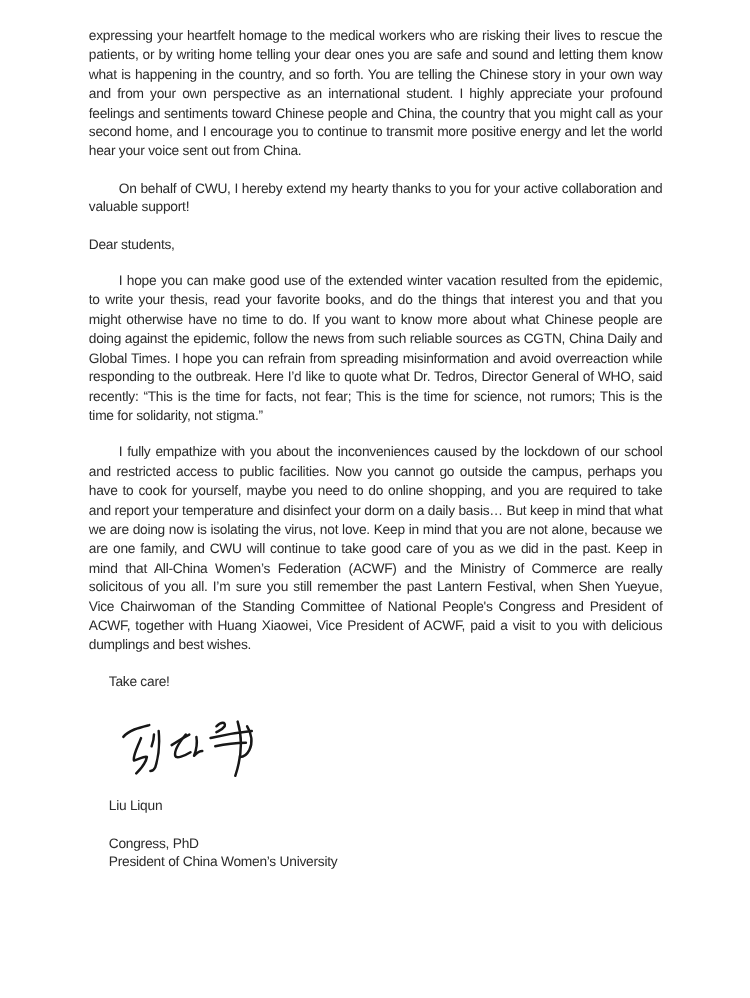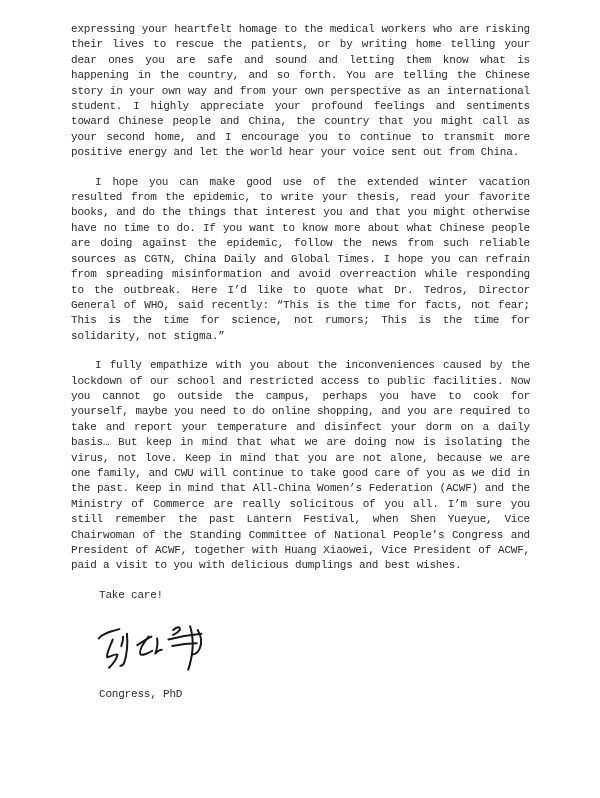--- a/index.html
+++ b/index.html
@@ -17,48 +17,49 @@
     overflow: hidden;
     font-family: "Liberation Sans", sans-serif;
     font-size: 11px;
     line-height: 15.4px;
     letter-spacing: -0.2px;
     color: #2b2b2b;
   }
   .para {
     margin: 0 0 14px 0;
     text-align: justify;
-    font-family: Liberation Mono, monospace;
   }
   .indent {
     text-indent: 24px;
   }
   .shift {
-    margin-left: 28px;
+    margin-left: 16px;
     text-align: left;
   }
   .signature-wrap {
     margin: 2px 0 10px 22px;
     height: 60px;
   }
   .signature-wrap svg {
     display: block;
   }
   .title-block {
     margin-bottom: 0;
   }
 </style>
 </head>
 <body>
 
 <div class="page">
 
   <p class="para">expressing your heartfelt homage to the medical workers who are risking their lives to rescue the patients, or by writing home telling your dear ones you are safe and sound and letting them know what is happening in the country, and so forth. You are telling the Chinese story in your own way and from your own perspective as an international student. I highly appreciate your profound feelings and sentiments toward Chinese people and China, the country that you might call as your second home, and I encourage you to continue to transmit more positive energy and let the world hear your voice sent out from China.</p>
 
+  <p class="para indent">On behalf of CWU, I hereby extend my hearty thanks to you for your active collaboration and valuable support!</p>
 
+  <p class="para">Dear students,</p>
 
   <p class="para indent">I hope you can make good use of the extended winter vacation resulted from the epidemic, to write your thesis, read your favorite books, and do the things that interest you and that you might otherwise have no time to do. If you want to know more about what Chinese people are doing against the epidemic, follow the news from such reliable sources as CGTN, China Daily and Global Times. I hope you can refrain from spreading misinformation and avoid overreaction while responding to the outbreak. Here I’d like to quote what Dr. Tedros, Director General of WHO, said recently: “This is the time for facts, not fear; This is the time for science, not rumors; This is the time for solidarity, not stigma.”</p>
 
   <p class="para indent">I fully empathize with you about the inconveniences caused by the lockdown of our school and restricted access to public facilities. Now you cannot go outside the campus, perhaps you have to cook for yourself, maybe you need to do online shopping, and you are required to take and report your temperature and disinfect your dorm on a daily basis… But keep in mind that what we are doing now is isolating the virus, not love. Keep in mind that you are not alone, because we are one family, and CWU will continue to take good care of you as we did in the past. Keep in mind that All-China Women’s Federation (ACWF) and the Ministry of Commerce are really solicitous of you all. I’m sure you still remember the past Lantern Festival, when Shen Yueyue, Vice Chairwoman of the Standing Committee of National People's Congress and President of ACWF, together with Huang Xiaowei, Vice President of ACWF, paid a visit to you with delicious dumplings and best wishes.</p>
 
 
   <p class="para shift">Take care!</p>
 
   <div class="signature-wrap">
     <svg width="132" height="60" viewBox="0 0 140 62" fill="none" stroke="#171717" stroke-width="2.1" stroke-linecap="round" stroke-linejoin="round">
@@ -70,18 +71,20 @@
       <path d="M59,20 C54,26 49,33 50,38 C51,41 58,38 63,35"></path>
       <path d="M68,22 C69,28 68,33 66,38 C68,36 71,34 73,34"></path>
       <path d="M85,13 C89,9 93,9 92,13 C90,16 87,17 85,18"></path>
       <path d="M80,23 C92,20 104,18 115,17"></path>
       <path d="M84,30 C93,28 102,27 110,27"></path>
       <path d="M103,9 C107,22 107,37 101,55"></path>
       <path d="M111,13 C115,19 116,27 113,33 C111,37 108,39 105,39"></path>
     </svg>
   </div>
 
+  <p class="para shift">Liu Liqun</p>
 
   <p class="para shift title-block">
     <span>Congress, PhD</span><br>
+    <span>President of China Women’s University</span>
   </p>
 
 </div>
 
 </body></html>

